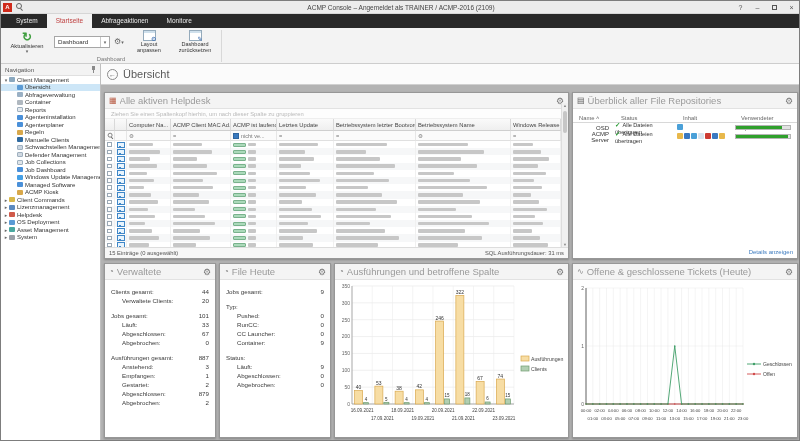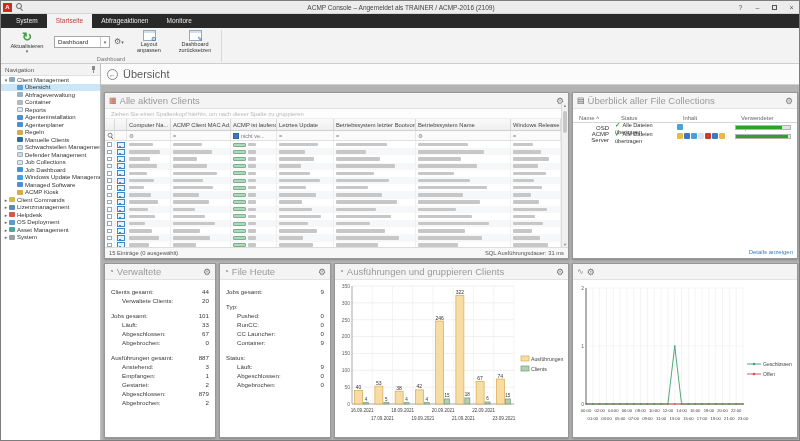--- a/index.html
+++ b/index.html
@@ -262,21 +262,21 @@
   <div class="abs pagehead">
     <div class="backic">←</div>
     <div class="ptitle">Übersicht</div>
   </div>
 
   <div class="abs dash">
 
     <div class="panel" style="left:3px;top:7px;width:465px;height:167px;">
       <div class="phead">
         <span class="picon" style="color:#b5543c;">▦</span>
-        <span class="ptxt">Alle aktiven Clients</span>
+        <span class="ptxt">Alle aktiven Helpdesk</span>
         <span class="pgear">⚙</span>
       </div>
       <div class="hintrow">Ziehen Sie einen Spaltenkopf hierhin, um nach dieser Spalte zu gruppieren</div>
       <div class="trow" id="clients-headrow">
           <div class="hcell" style="width: 10px;"></div>
           <div class="hcell" style="width: 12px;"></div>
           <div class="hcell" style="width: 44px;">Computer Na...<span style="font-size: 4px; color: rgb(119, 119, 119);"> ▲</span></div>
           <div class="hcell" style="width: 60px;">ACMP Client MAC Ad...</div>
           <div class="hcell" style="width: 46px;">ACMP ist laufend</div>
           <div class="hcell" style="width: 57px;">Letztes Update</div>
@@ -755,21 +755,21 @@
       <div class="vscroll">▲<div class="vthumb"></div><div style="position:absolute;bottom:0;left:0;right:0;">▼</div></div>
       <div class="tfoot">
         <span>15 Einträge (0 ausgewählt)</span>
         <span>SQL Ausführungsdauer: 31 ms</span>
       </div>
     </div>
 
     <div class="panel" style="left:471px;top:7px;width:226px;height:167px;">
       <div class="phead">
         <span class="picon" style="color:#555;">▤</span>
-        <span class="ptxt">Überblick aller File Collections</span>
+        <span class="ptxt">Überblick aller File Repositories</span>
         <span class="pgear">⚙</span>
       </div>
       <div id="repos-body">
           <div class="rephead">
             <div style="width: 42px; padding-left: 6px;">Name ˄</div>
             <div style="width: 62px; padding-left: 6px;">Status</div>
             <div style="width: 58px; padding-left: 6px;">Inhalt</div>
             <div style="width: 60px; padding-left: 6px;">Verwendeter Speicher</div>
           </div>
           <div class="reprow">
@@ -904,21 +904,21 @@
           <div class="srow">
             <span class="lab ind">Abgebrochen:</span>
             <span>0</span>
           </div>
         </div>
     </div>
 
     <div class="panel" style="left:233px;top:178px;width:235px;height:175px;">
       <div class="phead">
         <span class="picon" style="color:#888;">◔</span>
-        <span class="ptxt">Ausführungen und gruppieren Clients</span>
+        <span class="ptxt">Ausführungen und betroffene Spalte</span>
         <span class="pgear">⚙</span>
       </div>
       <svg id="barchart" width="233" height="156">
           <line x1="17" y1="124" x2="179" y2="124" stroke="#e6e6e6" stroke-width="0.6"></line>
           <text x="15" y="125.8" fill="#666" text-anchor="end" style="font-size:5px">0</text>
           <line x1="17" y1="107.14285714285714" x2="179" y2="107.14285714285714" stroke="#e6e6e6" stroke-width="0.6"></line>
           <text x="15" y="108.94285714285714" fill="#666" text-anchor="end" style="font-size:5px">50</text>
           <line x1="17" y1="90.28571428571428" x2="179" y2="90.28571428571428" stroke="#e6e6e6" stroke-width="0.6"></line>
           <text x="15" y="92.08571428571427" fill="#666" text-anchor="end" style="font-size:5px">100</text>
           <line x1="17" y1="73.42857142857143" x2="179" y2="73.42857142857143" stroke="#e6e6e6" stroke-width="0.6"></line>
@@ -985,20 +985,21 @@
           <rect x="186" y="76" width="8" height="5" fill="#f7dda4" stroke="#d9a94f" stroke-width="0.7"></rect>
           <text x="196" y="80.5" fill="#444" text-anchor="start" style="font-size:5.2px">Ausführungen</text>
           <rect x="186" y="86" width="8" height="5" fill="#b2cfb2" stroke="#6f9c6f" stroke-width="0.7"></rect>
           <text x="196" y="90.5" fill="#444" text-anchor="start" style="font-size:5.2px">Clients</text>
         </svg>
     </div>
 
     <div class="panel" style="left:471px;top:178px;width:226px;height:175px;">
       <div class="phead">
         <span class="picon" style="color:#888;">∿</span>
+        <span class="ptxt">Offene &amp; geschlossene Tickets (Heute)</span>
         <span class="pgear">⚙</span>
       </div>
       <svg id="linechart" width="224" height="156">
           <line x1="13" y1="8" x2="13" y2="124" stroke="#e8e8e8" stroke-width="0.5"></line>
           <line x1="19.82608695652174" y1="8" x2="19.82608695652174" y2="124" stroke="#e8e8e8" stroke-width="0.5"></line>
           <line x1="26.652173913043477" y1="8" x2="26.652173913043477" y2="124" stroke="#e8e8e8" stroke-width="0.5"></line>
           <line x1="33.47826086956522" y1="8" x2="33.47826086956522" y2="124" stroke="#e8e8e8" stroke-width="0.5"></line>
           <line x1="40.30434782608695" y1="8" x2="40.30434782608695" y2="124" stroke="#e8e8e8" stroke-width="0.5"></line>
           <line x1="47.130434782608695" y1="8" x2="47.130434782608695" y2="124" stroke="#e8e8e8" stroke-width="0.5"></line>
           <line x1="53.95652173913044" y1="8" x2="53.95652173913044" y2="124" stroke="#e8e8e8" stroke-width="0.5"></line>

